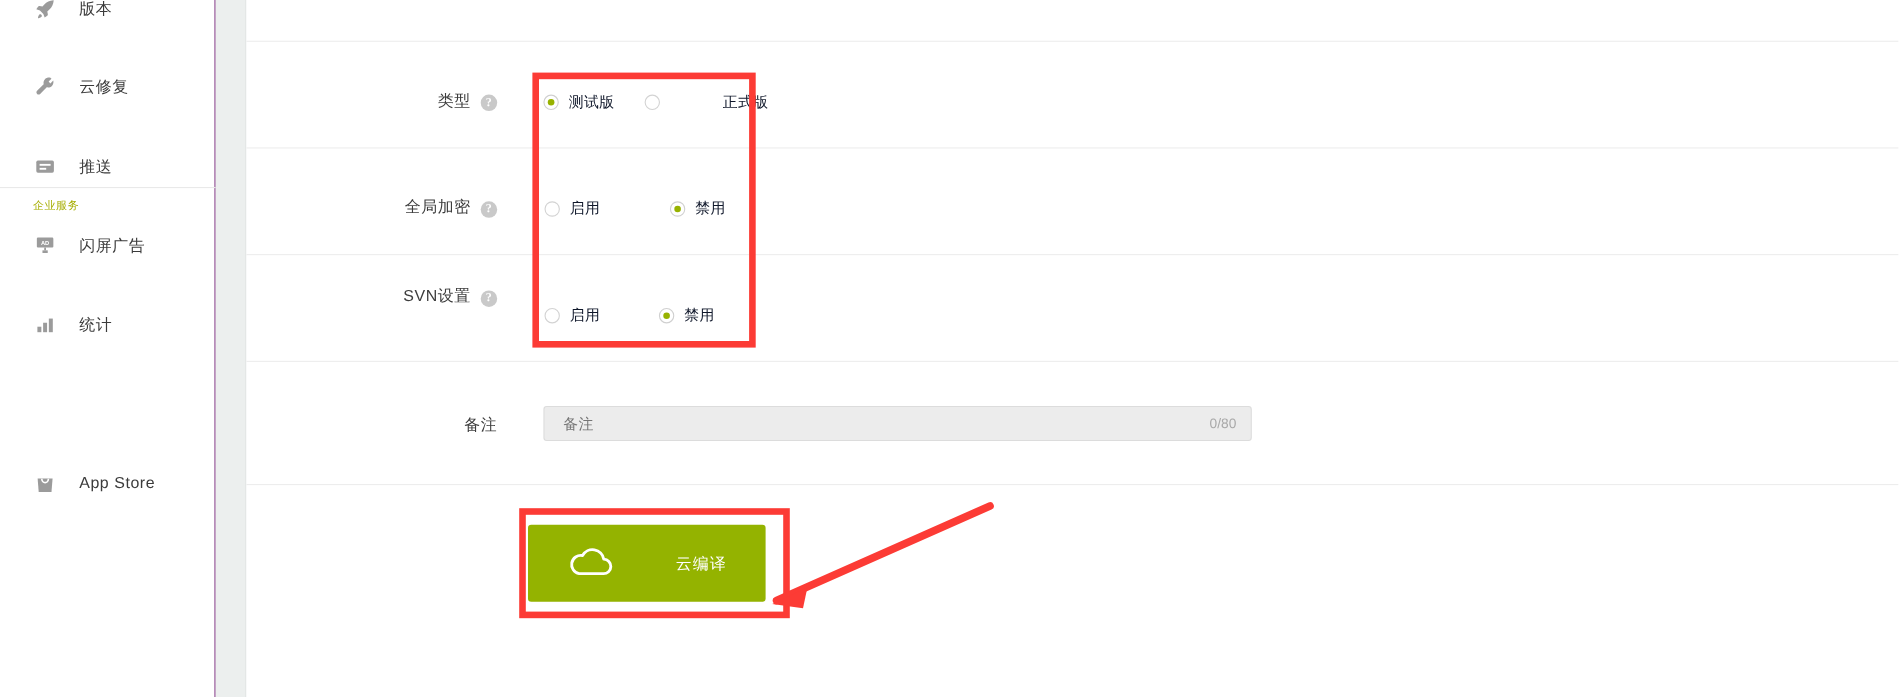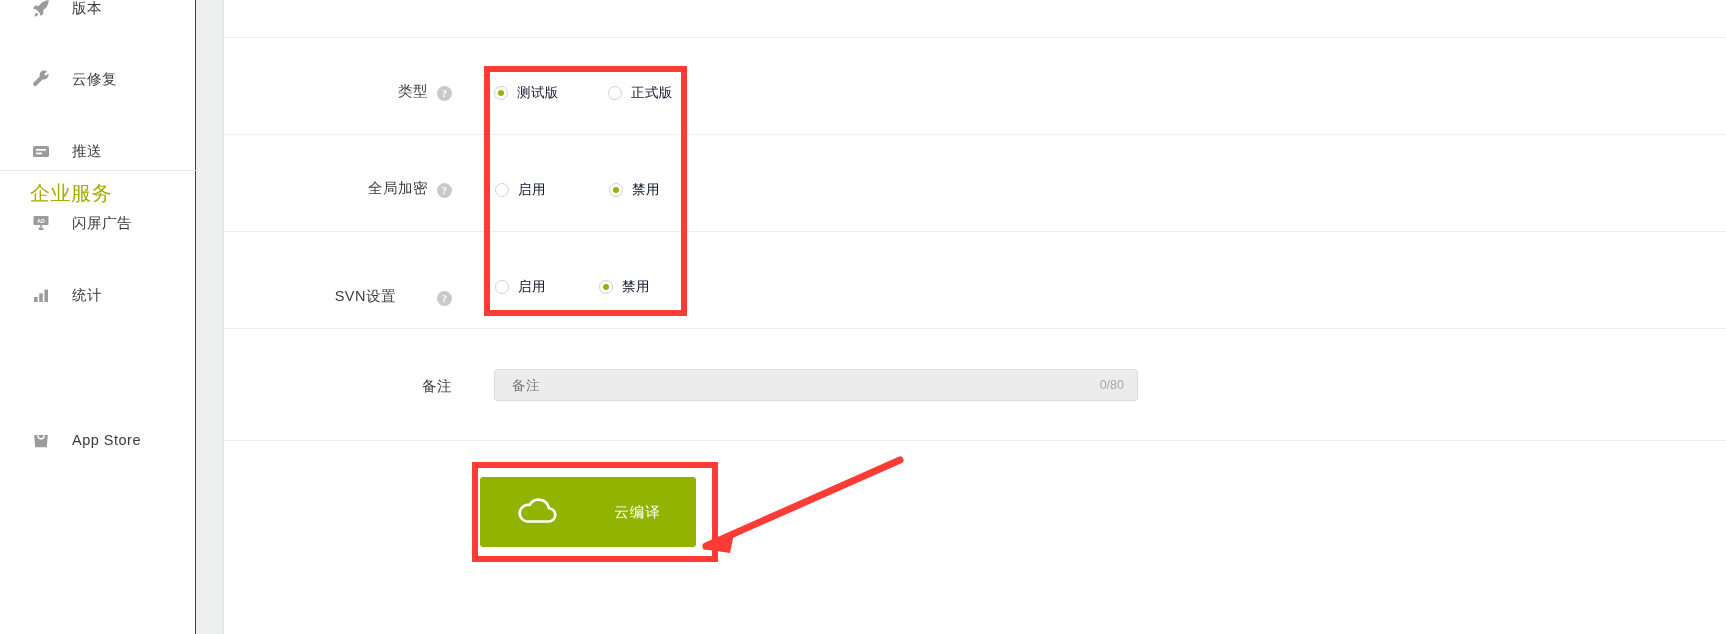--- a/index.html
+++ b/index.html
@@ -26,21 +26,21 @@
   }
   .nav-ico svg{display:block;}
   .nav-label{
     margin-left:20px;font-size:14.5px;color:#3b3b3b;
     letter-spacing:.5px;white-space:nowrap;
   }
   .nav-sep{
     position:absolute;left:0;width:196px;height:1px;background:#e9e9e9;
   }
   .group-head{
-    position:absolute;left:30px;font-size:20px;color:#a6ad00;
+    position:absolute;left:30px;font-size:10px;color:#a6ad00;
     letter-spacing:.5px;white-space:nowrap;
   }
 
   
   .gutter{
     position:absolute;left:196px;top:0;width:28px;height:634px;
     background:#ecefee;border-right:1px solid #e2e4e3;
     box-sizing:border-box;
   }
 
@@ -203,21 +203,21 @@
       <div class="row-label" style="left:0;top:44px;width:228px;justify-content:flex-end;">
         <span class="label-text">类型</span>
         <span class="help-icon">?</span>
       </div>
 
       <div class="radio-opt" style="left:270px;top:46px;">
         <span class="radio on"></span>
         <span class="radio-label">测试版</span>
       </div>
 
-      <div class="radio-opt" style="left:384px;top:46px;">
+      <div class="radio-opt" style="left:362px;top:46px;gap:48px;">
         <span class="radio"></span>
         <span class="radio-label">正式版</span>
       </div>
     </div>
 
     <div class="divider" style="top:134px;"></div>
 
     <div class="form-row" style="top:135px;height:96px;">
       <div class="row-label" style="left:0;top:44px;width:228px;justify-content:flex-end;">
         <span class="label-text">全局加密</span>
@@ -231,21 +231,21 @@
 
       <div class="radio-opt" style="left:385px;top:46px;">
         <span class="radio on"></span>
         <span class="radio-label">禁用</span>
       </div>
     </div>
 
     <div class="divider" style="top:231px;"></div>
 
     <div class="form-row" style="top:232px;height:96px;">
-      <div class="row-label" style="left:0;top:55px;width:228px;justify-content:flex-end;gap:32px;">
+      <div class="row-label" style="left:0;top:28px;width:228px;justify-content:flex-end;">
         <span class="label-text">SVN设置</span>
         <span class="help-icon">?</span>
       </div>
 
       <div class="radio-opt" style="left:271px;top:46px;">
         <span class="radio"></span>
         <span class="radio-label">启用</span>
       </div>
 
       <div class="radio-opt" style="left:375px;top:46px;">

